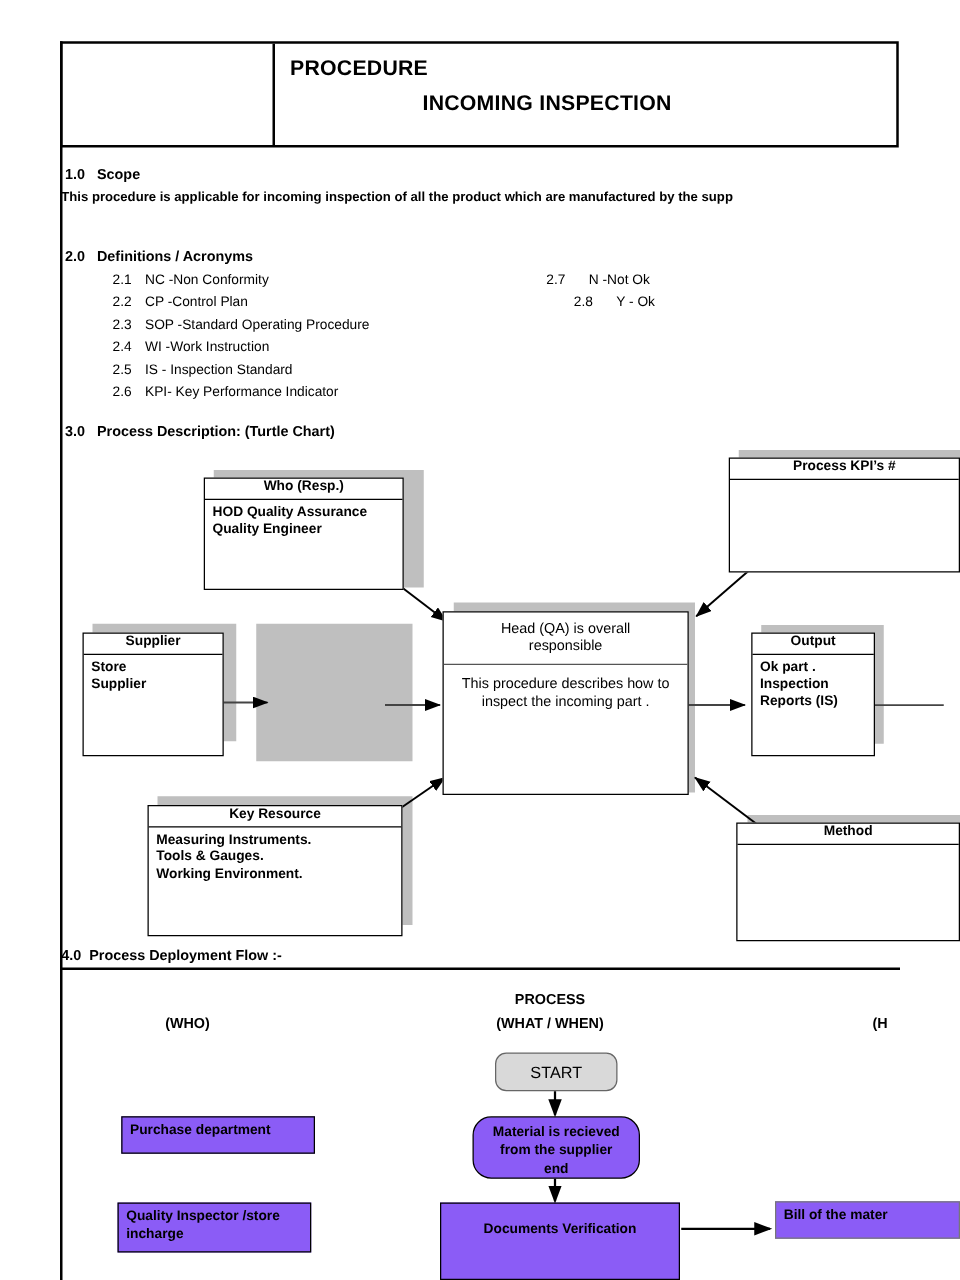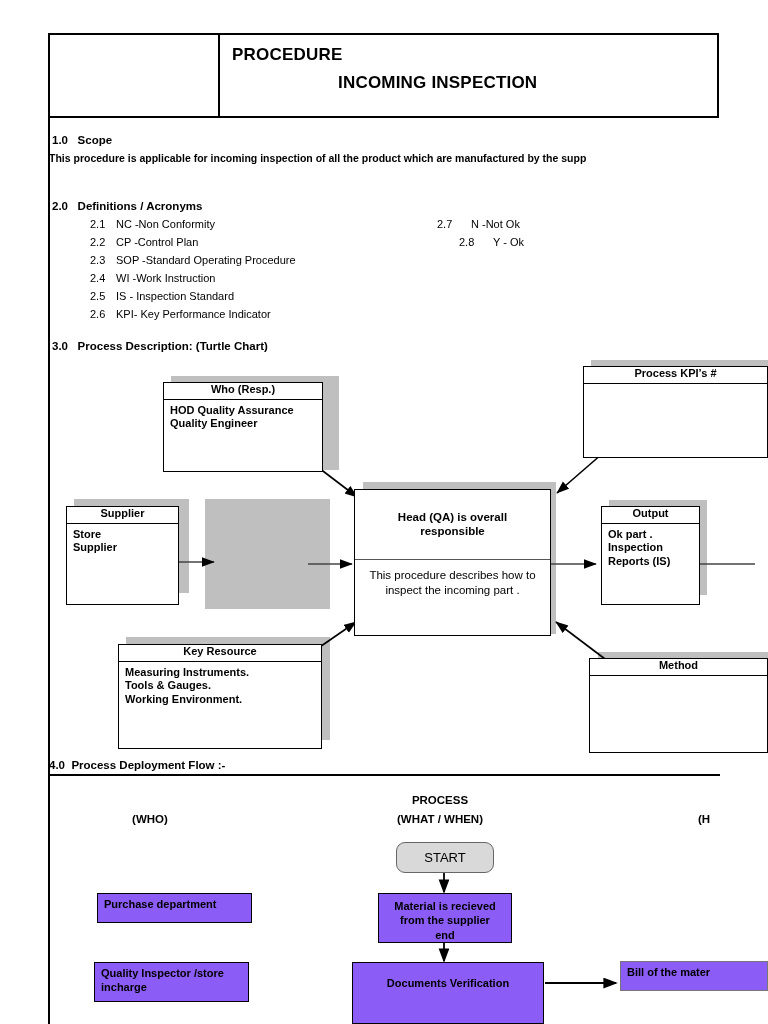--- a/index.html
+++ b/index.html
@@ -62,22 +62,22 @@
     font-size:11px;font-weight:bold;padding:4px 6px;line-height:1.25;
     white-space:pre-line;
   }
   .shadow{
     position:absolute;background:#bfbfbf;z-index:1;
   }
   .center-box{
     position:absolute;border:1.5px solid #000;background:#fff;box-sizing:border-box;z-index:3;
   }
   .center-box .ch{
-    border-bottom:1.5px solid #555;text-align:center;font-weight:bold;
-    font-size:11.5px;padding:20px 4px;line-height:1.25;
+    border-bottom:1.5px solid #555;text-align:center;font-weight:normal;
+    font-size:11.5px;padding:6px 4px;line-height:1.25;
   }
   .center-box .cb{
     text-align:center;font-size:11.5px;padding:8px 8px;line-height:1.35;
   }
 
   .svg-layer{position:absolute;left:0;top:0;width:768px;height:1024px;z-index:2;pointer-events:none;}
   .svg-top{z-index:5;}
 
   
   .rule4{
@@ -253,21 +253,21 @@
 
     <line x1="444" y1="873" x2="444" y2="892" stroke="#000" stroke-width="1.8" marker-end="url(#ah2)"></line>
 
     <line x1="444" y1="943" x2="444" y2="961" stroke="#000" stroke-width="1.8" marker-end="url(#ah2)"></line>
 
     <line x1="545" y1="983" x2="616" y2="983" stroke="#000" stroke-width="1.8" marker-end="url(#ah2)"></line>
   </svg>
 
   <div class="start-shape" style="left:396px;top:842px;width:98px;height:31px;">START</div>
 
-  <div class="fbox center" style="left:378px;top:893px;width:134px;height:50px;white-space:pre-line;">Material is  recieved
+  <div class="fbox center" style="left:378px;top:893px;width:134px;height:50px;white-space:pre-line;border-radius:15px;">Material is  recieved
 from the supplier
 end</div>
 
   <div class="fbox center" style="left:352px;top:962px;width:192px;height:62px;padding-top:13px;">Documents Verification</div>
   <div class="num-label" style="left:377px;top:991px;">1</div>
 
   <div class="fbox left" style="left:97px;top:893px;width:155px;height:30px;">Purchase department</div>
 
   <div class="fbox left" style="left:94px;top:962px;width:155px;height:40px;white-space:pre-line;">Quality Inspector /store
 incharge</div>

